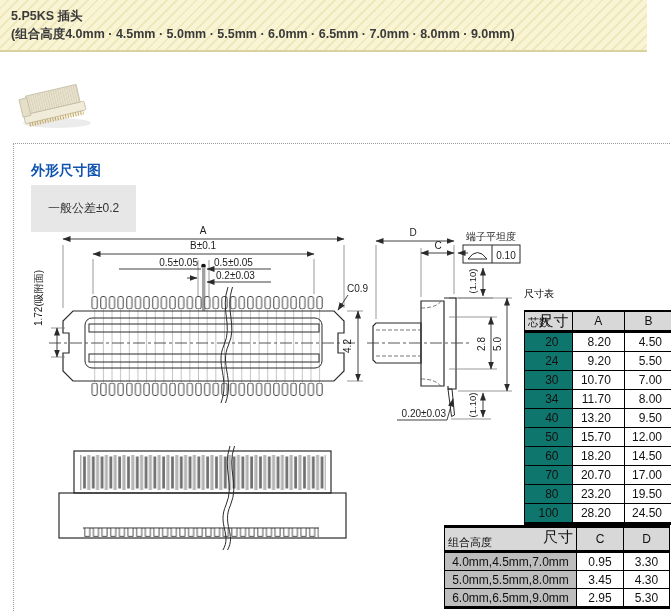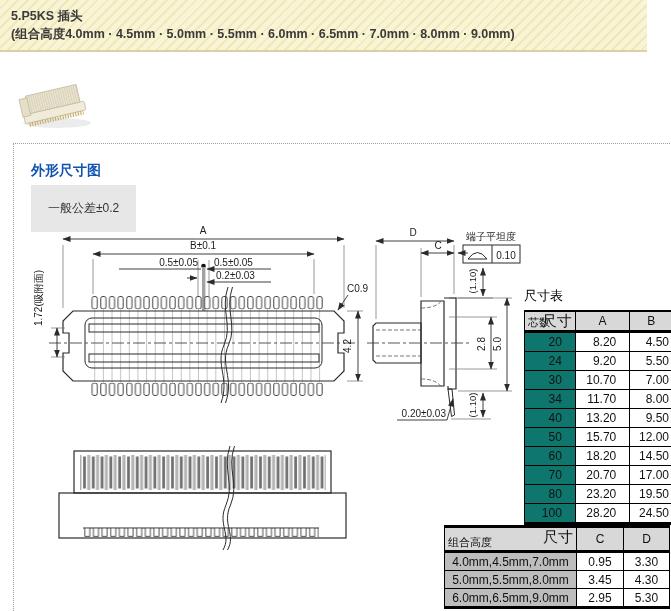--- a/index.html
+++ b/index.html
@@ -18,32 +18,32 @@
   .photo-wrap{position:absolute;left:12px;top:76px;width:92px;height:58px;}
   .panel{
     position:absolute;left:13px;top:143px;width:661px;height:478px;
     border:1px dotted #9c9c9c;background:#fff;box-sizing:border-box;
   }
   .sec-title{position:absolute;left:17px;top:18px;font-size:14px;font-weight:bold;color:#1155b0;}
   .tol-badge{position:absolute;left:17px;top:41px;background:#e7e7e7;color:#333;
     font-size:12px;padding:15px 17px;}
   .draw-svg{position:absolute;left:0;top:0;pointer-events:none;}
   
-  .tbl-title{position:absolute;left:510px;top:143px;font-size:13px;color:#000;}
+  .tbl-title{position:absolute;left:510px;top:143px;font-size:10px;color:#000;}
   table{border-collapse:collapse;font-size:12px;color:#111;background:#fff;}
   .size-table{position:absolute;left:510px;top:166px;border:1px solid #000;
     border-top:2px solid #000;border-bottom:3px solid #000;}
   .height-table{position:absolute;left:430px;top:381px;border:1px solid #000;
     border-top:3px solid #000;border-bottom:3px solid #000;}
   td,th{border:1px solid #000;padding:0;font-weight:normal;}
   .size-table .hdr td{background:#d8d8d8;height:18px;border-bottom:3px solid #000;}
   .size-table td{height:18px;}
   .size-table .c-label{width:49px;background:#0f766e;text-align:right;padding-right:13px;}
   .size-table .c-a{width:48px;text-align:right;padding-right:13px;}
-  .size-table .c-b{width:45px;text-align:right;padding-right:3px;}
+  .size-table .c-b{width:45px;text-align:right;padding-right:10px;}
   .size-table .hdr .c-a,.size-table .hdr .c-b{text-align:center;padding:0;}
   .height-table .hdr td{background:#d8d8d8;height:22px;border-bottom:3px solid #000;}
   .height-table td{height:17px;}
   .height-table .c-label{width:131px;background:#bdbdbd;text-align:center;}
   .height-table .c-c{width:46px;text-align:center;}
   .height-table .c-d{width:45px;text-align:center;}
   .diag{
     position:relative;
     background-image:linear-gradient(to bottom right,
       transparent calc(50% - 0.6px),#000 calc(50% - 0.6px),#000 calc(50% + 0.6px),transparent calc(50% + 0.6px));

